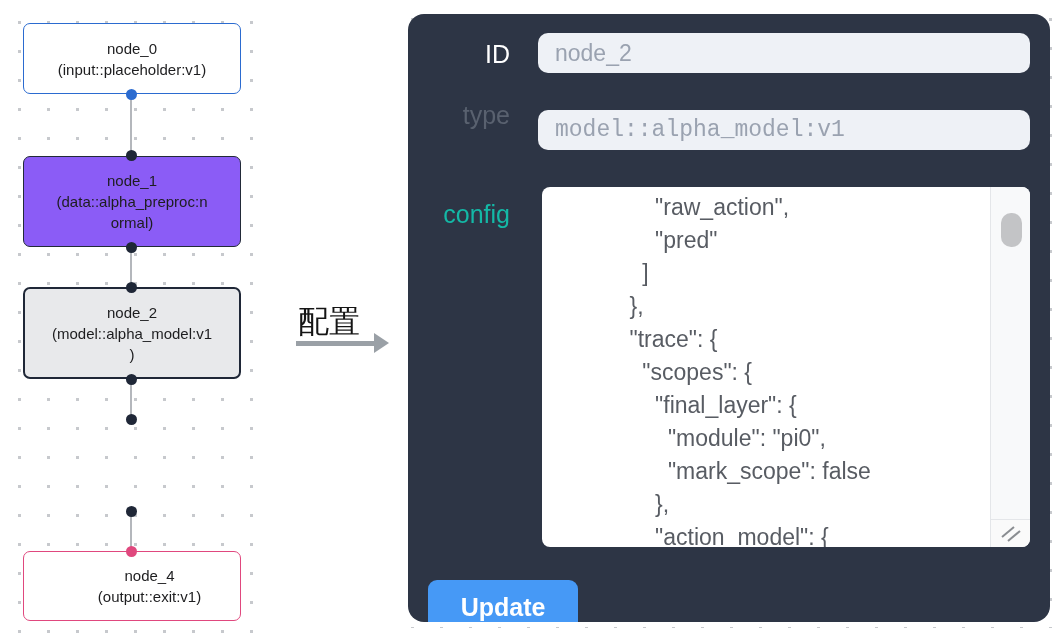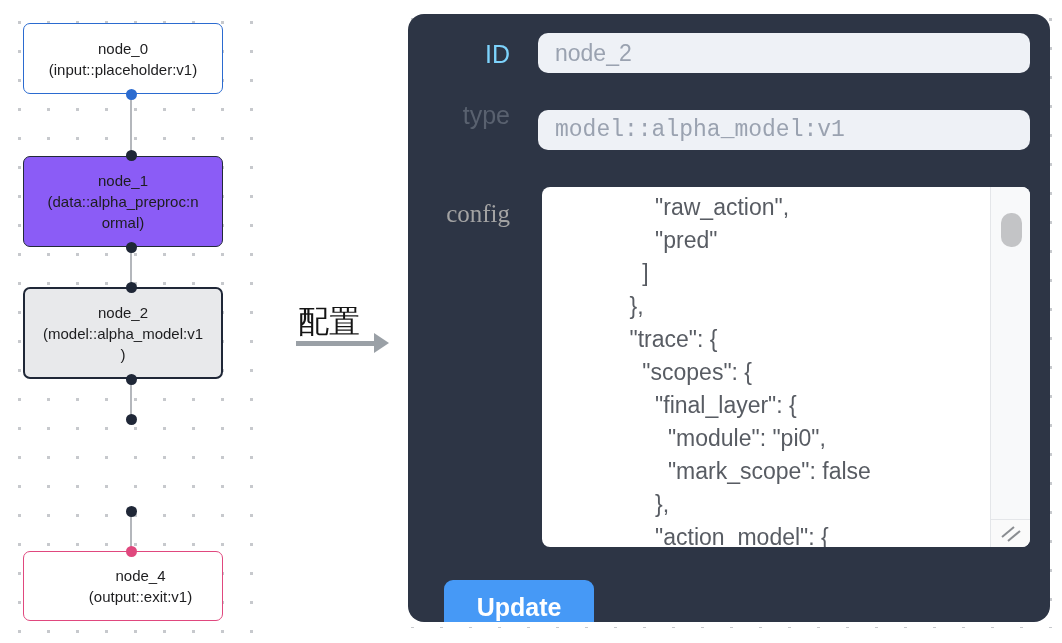--- a/index.html
+++ b/index.html
@@ -12,21 +12,21 @@
   .dot-grid {
     position:absolute;
     background-image: radial-gradient(circle, #c7c9cd 1.6px, transparent 1.6px);
     background-size: 29px 29px;
   }
   .canvas-left  { left:0;   top:0; width:270px;  height:643px; background-position:5px 8px; }
   .canvas-right { left:392px; top:0; width:664px; height:628px; background-position:6px 5px; }
 
   
   .node {
-    position:absolute; left:23px; width:200px;
+    position:absolute; left:23px; width:218px;
     border:1.5px solid #222a38; border-radius:7px; background:#ffffff;
     display:flex; align-items:center; justify-content:center;
     text-align:center; font-size:15px; line-height:21px; color:#1d1d1f;
     white-space:pre-line; z-index:2;
   }
   .n0 { top:23px;  height:71px; }
   .n1 { top:156px; height:91px; }
   .n2 { top:287px; height:92px; border-width:2px; }
   .n3 { top:419px; height:92px; }
   .n4 { top:551px; height:70px;padding-left:35px; }
@@ -88,21 +88,21 @@
   .scroll-thumb {
     position:absolute; right:8px; top:26px; width:21px; height:34px;
     border-radius:10px; background:#c3c4c6;
   }
   .resize-corner {
     position:absolute; right:0; bottom:0; width:40px; height:28px;
     background:#fafafa; border-left:1px solid #e4e6e9; border-top:1px solid #e4e6e9;
     display:flex; align-items:center; justify-content:center;
   }
   .update-btn {
-    position:absolute; left:36px; top:566px; width:150px; height:55px;
+    position:absolute; left:20px; top:566px; width:150px; height:55px;
     border:none; border-radius:9px 9px 0 0; background:#4699f6; color:#ffffff;
     font-family:"Liberation Sans",sans-serif; font-size:25px; font-weight:700;
     display:flex; align-items:center; justify-content:center; cursor:pointer;
   }
 </style>
 </head>
 <body>
 
 <div class="screen">
 
@@ -134,27 +134,27 @@
   <div class="port p-in4" style="background: rgb(224, 72, 126);"></div>
 
   <div class="transfer-label">配置</div>
   <div class="arrow-shaft"></div>
   <div class="arrow-head"></div>
 
   <div class="dot-grid canvas-right"></div>
 
   <div class="panel" style="background: rgb(45, 53, 69);">
 
-    <div class="panel-label lbl-id" style="color: #7dd3fc;">ID</div>
+    <div class="panel-label lbl-id" style="color: #ffffff;">ID</div>
     <input class="field-input inp-id" type="text" readonly="" value="node_2" style="background: rgb(238, 241, 246); color: rgb(154, 162, 176);">
 
     <div class="panel-label lbl-type" style="color: rgb(89, 97, 111);">type</div>
     <input class="field-input inp-type" type="text" readonly="" value="model::alpha_model:v1" style="background: rgb(238, 241, 246); color: rgb(154, 162, 176);">
 
-    <div class="panel-label lbl-config" style="color: #a3a3a3; font-family: Liberation Serif, serif;">config</div>
+    <div class="panel-label lbl-config" style="color: #14b8a6;">config</div>
 
     <div class="config-box">
       <div class="config-code" style="color: rgb(88, 92, 99);">        "raw_action",
         "pred"
       ]
     },
     "trace": {
       "scopes": {
         "final_layer": {
           "module": "pi0",

